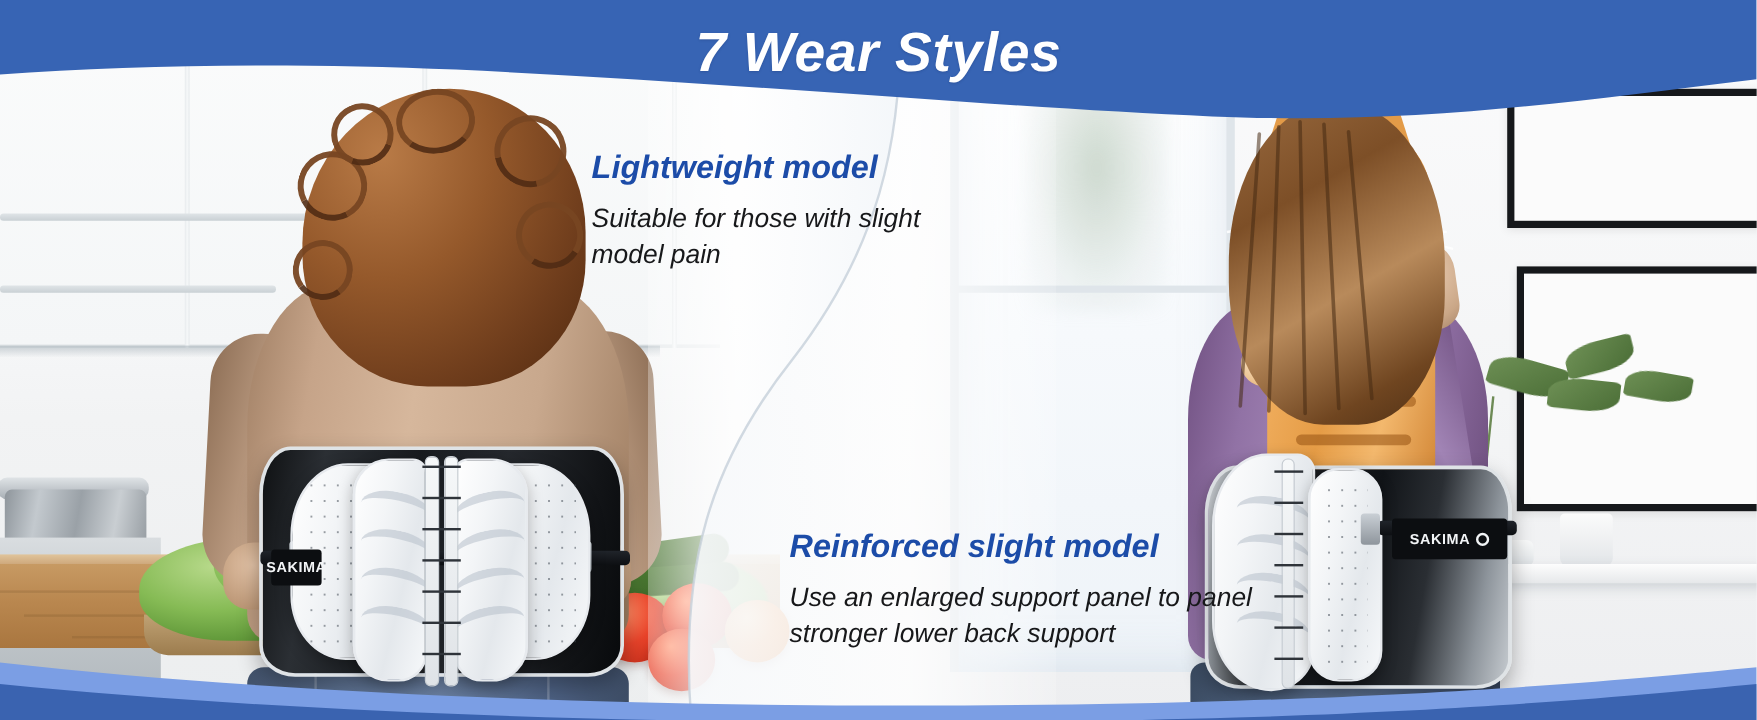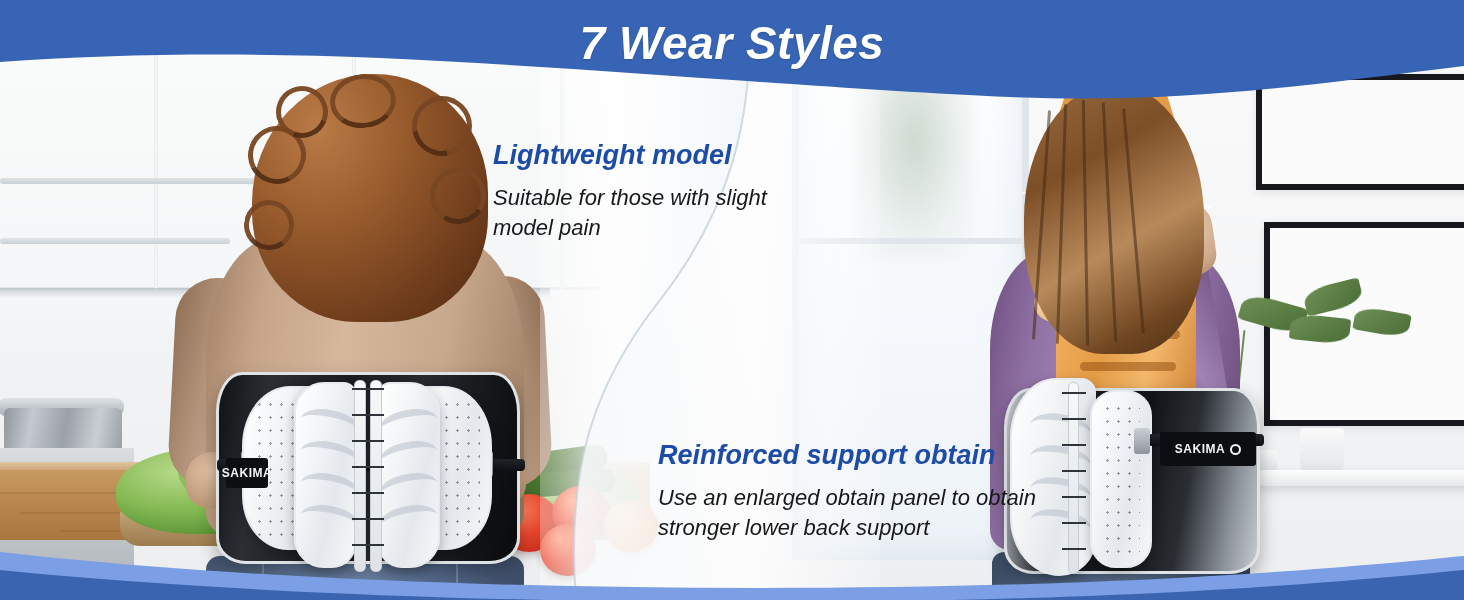--- a/index.html
+++ b/index.html
@@ -384,21 +384,21 @@
     font-family: "Liberation Sans", "DejaVu Sans", sans-serif;
     white-space: nowrap;
   }
   .tb-body {
     color: #17181a;
     font-size: 22px;
     font-style: italic;
     line-height: 1.36;
     font-family: "Liberation Sans", "DejaVu Sans", sans-serif;
   }
-  #text-left  { left: 493px; top: 140px; width: 290px; }
+  #text-left  { left: 493px; top: 124px; width: 290px; }
   #text-left .tb-body { margin-top: 12px; }
   #text-right { left: 658px; top: 440px; width: 420px; }
   #text-right .tb-body { margin-top: 12px; }
 </style>
 </head>
 <body>
 
 <div id="banner-root">
 
   <div class="scene" id="scene-left">
@@ -601,22 +601,22 @@
 
     <path d="M210,0 C214,120 190,210 120,300 C52,386 26,470 36,600" fill="none" stroke="#c9d2dc" stroke-width="2" opacity=".85"></path>
   </svg>
 
   <div class="textblock" id="text-left">
     <div class="tb-heading">Lightweight model</div>
     <div class="tb-body">Suitable for those with slight model pain</div>
   </div>
 
   <div class="textblock" id="text-right">
-    <div class="tb-heading">Reinforced support obtain</div>
-    <div class="tb-body">Use an enlarged obtain panel to obtain stronger lower back support</div>
+    <div class="tb-heading">Reinforced slight model</div>
+    <div class="tb-body">Use an enlarged support panel to panel stronger lower back support</div>
   </div>
 
   <svg id="top-banner" viewBox="0 0 1464 130" preserveAspectRatio="none">
     <path d="M0,0 L1464,0 L1464,66 C1300,86 1180,104 1010,97 C840,90 600,68 380,58 C240,52 110,54 0,62 Z" fill="#3764b4"></path>
   </svg>
   <div id="banner-title">7 Wear Styles</div>
 
   <svg id="bottom-wave" viewBox="0 0 1464 70" preserveAspectRatio="none">
     <path d="M0,22 C300,56 700,64 1030,54 C1250,47 1380,34 1464,26 L1464,70 L0,70 Z" fill="#7b9ee4"></path>
     <path d="M0,40 C300,70 700,78 1030,68 C1250,61 1380,48 1464,40 L1464,70 L0,70 Z" fill="#3a63b0"></path>

